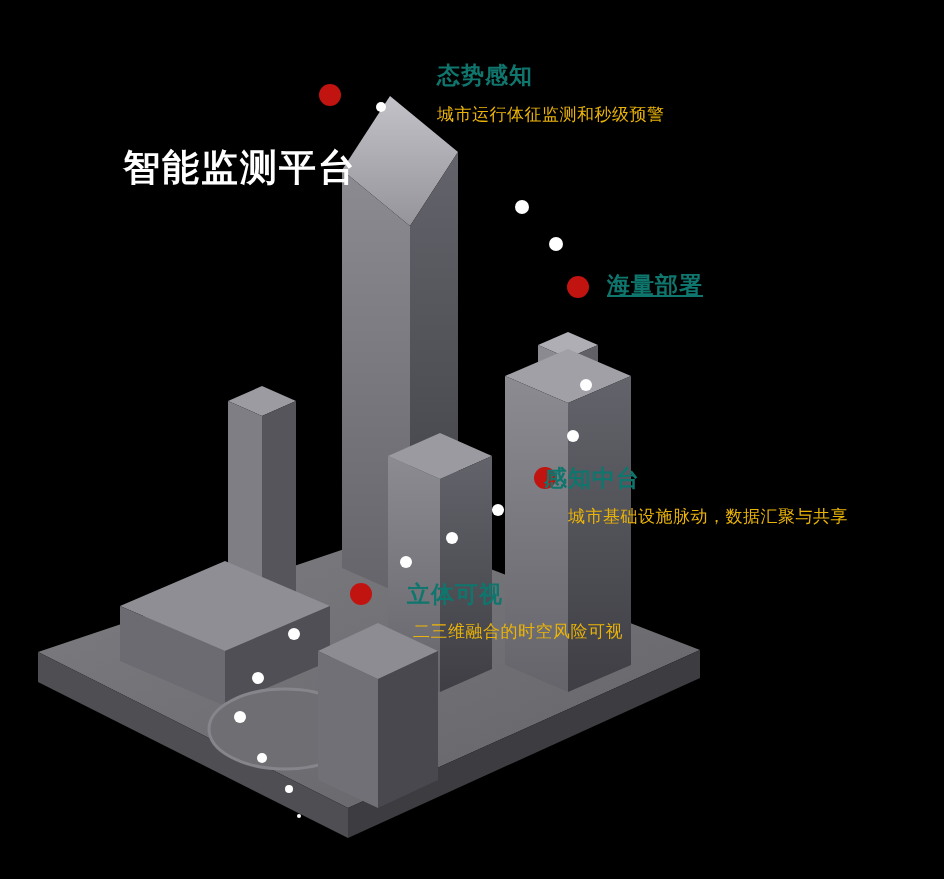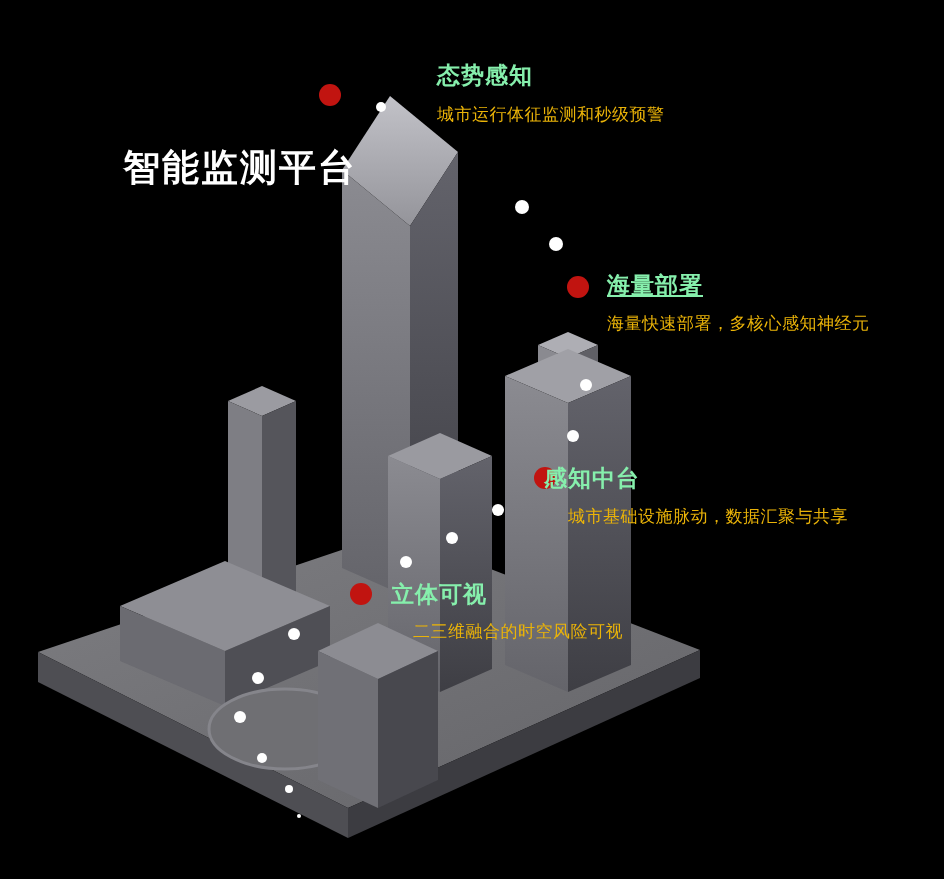--- a/index.html
+++ b/index.html
@@ -16,38 +16,38 @@
     position: absolute; left: 123px; top: 116px;
     font-size: 37px; font-weight: 700; color: #ffffff; letter-spacing: 2px;
     white-space: nowrap;
     margin-top: 27px;
   }
   .marker {
     position: absolute; width: 22px; height: 22px; border-radius: 50%;
     background: #c11410;
   }
   .feature-label {
-    position: absolute; font-size: 23px; font-weight: 700; color: #86efac;
+    position: absolute; font-size: 23px; font-weight: 700; color: #0f766e;
     letter-spacing: 1px; white-space: nowrap;
   }
   .feature-desc {
     position: absolute; font-size: 17px; font-weight: 400; color: #eab308;
     letter-spacing: 0.5px; white-space: nowrap;
   }
   
   .f0-label { left: 437px; top: 60px; }
   .f0-desc  { left: 437px; top: 103px; }
   .f1-dot   { left: 567px; top: 276px; }
   .f1-label { left: 607px; top: 270px; text-decoration: underline; }
   .f1-desc  { left: 607px; top: 312px; }
   .f2-dot   { left: 534px; top: 467px; }
   .f2-label { left: 544px; top: 463px; }
   .f2-desc  { left: 568px; top: 505px; }
   .f3-dot   { left: 350px; top: 583px; }
-  .f3-label { left: 391px; top: 579px; }
+  .f3-label { left: 407px; top: 579px; }
   .f3-desc  { left: 413px; top: 620px; }
   .title-dot { left: 319px; top: 84px; }
 </style>
 </head>
 <body>
 
 <div class="canvas">
 
   <svg class="scene" viewBox="0 0 944 879" xmlns="http://www.w3.org/2000/svg" aria-hidden="true">
     <defs>
@@ -135,21 +135,20 @@
   </svg>
 
   <div class="marker title-dot"></div>
   <div class="page-title">智能监测平台</div>
 
   <div class="feature-label f0-label">态势感知</div>
   <div class="feature-desc f0-desc">城市运行体征监测和秒级预警</div>
 
   <div class="marker f1-dot"></div>
   <div class="feature-label f1-label">海量部署</div>
-  <div class="feature-desc f1-desc">海量快速部署，多核心感知神经元</div>
 
   <div class="marker f2-dot"></div>
   <div class="feature-label f2-label">感知中台</div>
   <div class="feature-desc f2-desc">城市基础设施脉动，数据汇聚与共享</div>
 
   <div class="marker f3-dot"></div>
   <div class="feature-label f3-label">立体可视</div>
   <div class="feature-desc f3-desc">二三维融合的时空风险可视</div>
 
 </div>

